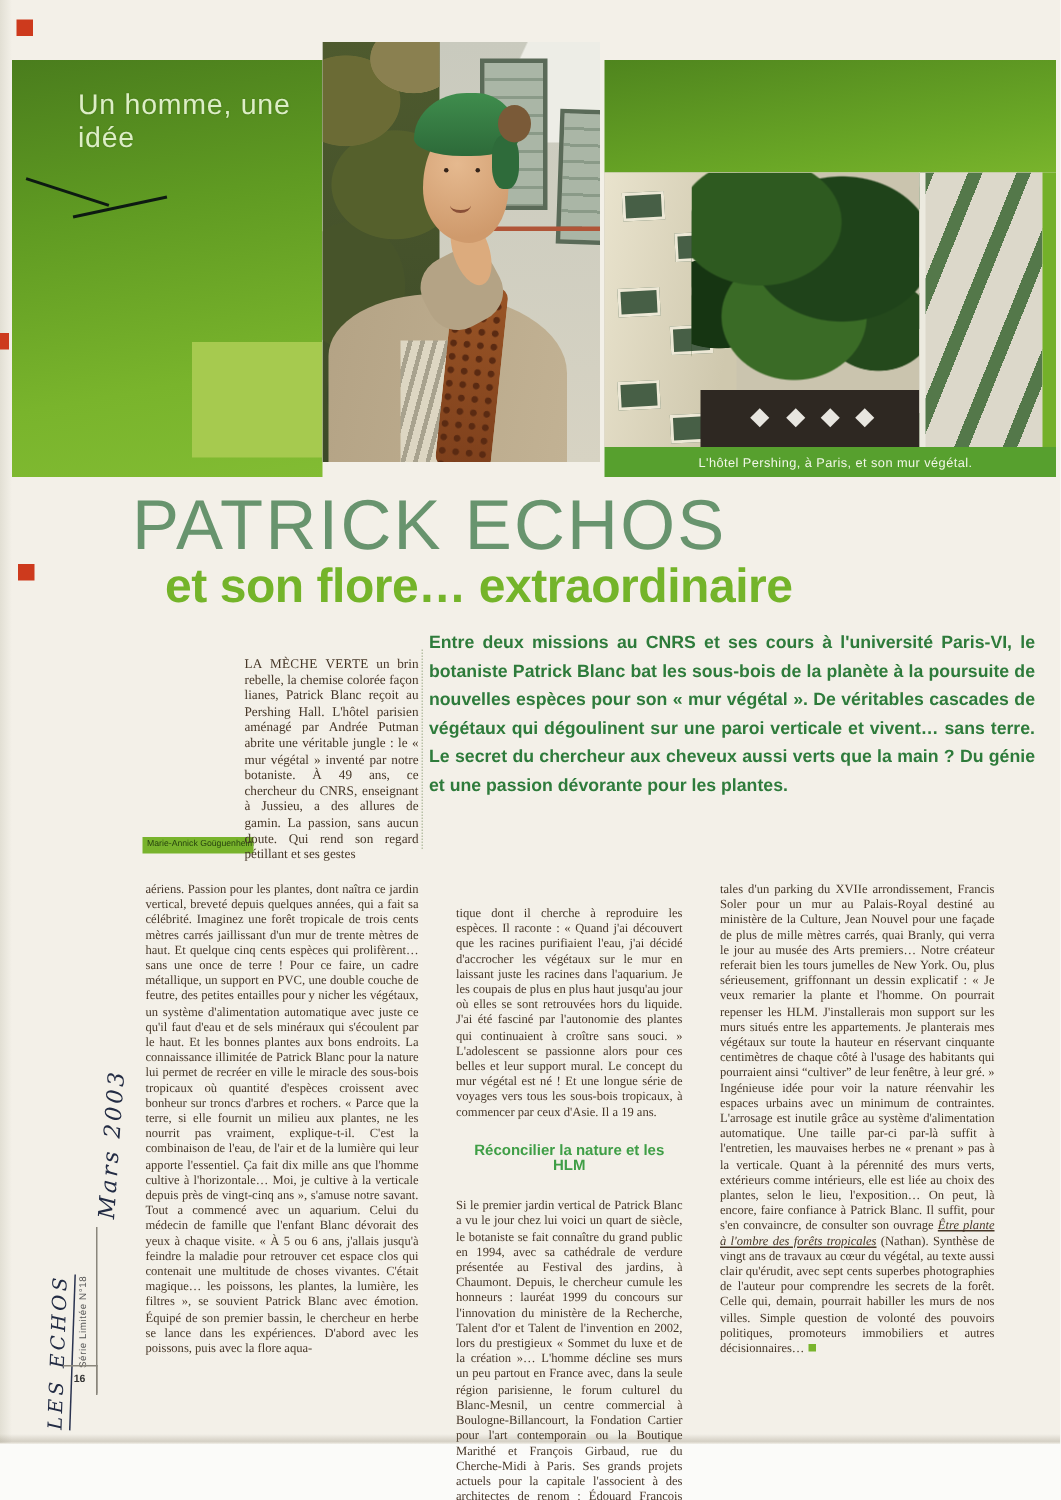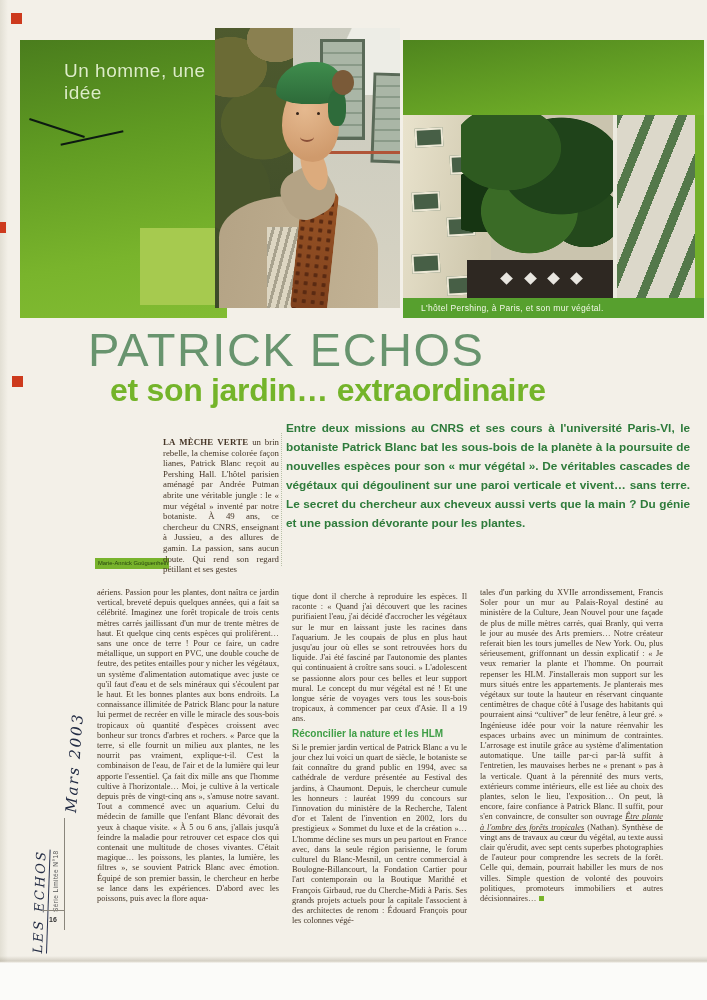--- a/index.html
+++ b/index.html
@@ -12,21 +12,21 @@
         background:linear-gradient(180deg,rgba(0,0,0,0),rgba(120,110,90,.25) 70%,rgba(0,0,0,0));}
 
   
   .red-sq{position:absolute;background:#cd3a1d;}
   .sq1{left:11px;top:13px;width:11px;height:11px;}
   .sq2{left:0;top:222px;width:6px;height:11px;}
   .sq3{left:12px;top:376px;width:11px;height:11px;}
 
   
   .banner{position:absolute;left:8px;top:40px;width:207px;height:278px;
-          background:linear-gradient(170deg,#4a7d1d 0%,#5f9a22 35%,#79b42c 75%,#82bc33 100%);margin-left:12px;}
+          background:linear-gradient(170deg,#4a7d1d 0%,#5f9a22 35%,#79b42c 75%,#82bc33 100%);}
   .kicker{position:absolute;left:44px;top:20px;font-family:"Liberation Sans",sans-serif;
           font-size:19px;color:#ddeec6;letter-spacing:.5px;text-shadow:0 0 1px #3f6d18;}
   .light-sq{position:absolute;left:120px;top:188px;width:87px;height:77px;background:#a6ca4f;}
 
   
   .leaf-photo{position:absolute;left:0;top:75px;width:122px;height:190px;overflow:hidden;
     background:
       radial-gradient(40px 28px at 96% 6%,#a9bcae 0,rgba(169,188,174,0) 70%),
       radial-gradient(58px 44px at 28% 30%,#5e8f74 0 55%,rgba(0,0,0,0) 56%),
       radial-gradient(62px 50px at 78% 26%,#49males 0 0),
@@ -84,21 +84,21 @@
   .e-l{left:44%;top:30%;} .e-r{left:55%;top:30%;}
   .pt-smile{position:absolute;left:46%;top:37%;width:14px;height:8px;
             border-bottom:2px solid #8a5038;border-radius:50%;}
 
   
   .right-green{position:absolute;left:403px;top:40px;width:301px;height:75px;
             background:linear-gradient(170deg,#4f851e,#6aa726 70%,#79b42c);}
   .green-sliver{position:absolute;left:695px;top:115px;width:9px;height:183px;background:#74b02a;}
   .caption-strip{position:absolute;left:403px;top:298px;width:301px;height:20px;background:#57a02e;
             font-family:"Liberation Sans",sans-serif;font-size:8.5px;color:#f2f7e8;
-            line-height:20px;padding-left:18px;box-sizing:border-box;letter-spacing:.3px;}
+            line-height:20px;padding-left:7px;box-sizing:border-box;letter-spacing:.3px;text-align:center;}
   .courtyard{position:absolute;left:403px;top:115px;width:292px;height:183px;overflow:hidden;background:#cac4ae;}
   .cy-left{position:absolute;left:0;top:0;width:30%;height:100%;
             background:linear-gradient(100deg,#e9e3cd,#cfc8ae 85%);}
   .cy-win{position:absolute;width:24px;height:15px;background:#475f46;border:2px solid #ede8d6;transform:rotate(-3deg);}
   .w1{left:4%;top:7%;} .w2{left:16%;top:22%;} .w3{left:3%;top:42%;}
   .w4{left:15%;top:56%;} .w5{left:3%;top:76%;} .w6{left:15%;top:88%;}
   .cy-tree{position:absolute;left:20%;top:0;width:52%;height:82%;
     background:
       radial-gradient(90px 70px at 30% 22%,#2e5a20 0 60%,rgba(0,0,0,0) 61%),
       radial-gradient(100px 80px at 66% 34%,#1f431a 0 60%,rgba(0,0,0,0) 61%),
@@ -119,28 +119,28 @@
          font-weight:bold;font-size:32px;letter-spacing:-.3px;color:#74b42a;}
 
   
   .standfirst{position:absolute;left:286px;top:419px;width:404px;
          font-family:"Liberation Sans",sans-serif;font-weight:bold;font-size:11.8px;
          line-height:19px;color:#2e7b3b;text-align:justify;}
   .dotted-sep{position:absolute;left:281px;top:433px;height:133px;border-left:1px dotted #b8c0a6;}
 
   
   .col{position:absolute;font-size:8.4px;line-height:10.2px;color:#463627;text-align:justify;}
-  .col p{margin:4px;}
+  .col p{margin:16px;}
   .col1-top{left:163px;top:437px;width:116px;font-size:8.8px;line-height:10.6px;}
-  .lead-in{font-weight:bold;letter-spacing:.2px;}
+  .lead-in{font-weight:normal;letter-spacing:.2px;}
   .col1-bottom{left:97px;top:588px;width:182px;}
   .col2{left:288px;top:588px;width:183px;}
   .col3{left:480px;top:588px;width:183px;}
   .subhead{margin:5px 0 3px;font-family:"Liberation Sans",sans-serif;font-weight:bold;
-         font-size:10px;color:#3f9e46;text-align:left;}
+         font-size:10px;color:#3f9e46;text-align:center;}
   .book-title{font-style:italic;text-decoration:underline;}
   .end-marker{display:inline-block;width:5px;height:5px;background:#79b42c;margin-left:3px;}
 
   
   .credit-strip{position:absolute;left:95px;top:558px;width:74px;height:11px;background:#78b32c;
          font-family:"Liberation Sans",sans-serif;font-size:5.8px;line-height:11px;
          color:#27430e;white-space:nowrap;overflow:hidden;padding-left:3px;box-sizing:border-box;}
 
   
   .hand{position:absolute;transform-origin:0 0;white-space:nowrap;color:#232c44;
@@ -209,21 +209,21 @@
     <div class="cy-diamond d1"></div>
     <div class="cy-diamond d2"></div>
     <div class="cy-diamond d3"></div>
     <div class="cy-diamond d4"></div>
     <div class="cy-right"></div>
   </div>
   <div class="green-sliver"></div>
   <div class="caption-strip">L'hôtel Pershing, à Paris, et son mur végétal.</div>
 
   <h1 class="title">PATRICK ECHOS</h1>
-  <h2 class="subtitle">et son jardin… extraordinaire</h2>
+  <h2 class="subtitle">et son flore… extraordinaire</h2>
 
   <div class="standfirst">Entre deux missions au CNRS et ses cours à l'université Paris-VI, le botaniste Patrick Blanc bat les sous-bois de la planète à la poursuite de nouvelles espèces pour son « mur végétal ». De véritables cascades de végétaux qui dégoulinent sur une paroi verticale et vivent… sans terre. Le secret du chercheur aux cheveux aussi verts que la main ? Du génie et une passion dévorante pour les plantes.</div>
   <div class="dotted-sep"></div>
 
   <div class="credit-strip">Marie-Annick Goüguenheim</div>
 
   <div class="col col1-top"><span class="lead-in">LA MÈCHE VERTE</span><span> un brin rebelle, la chemise colorée façon lianes, Patrick Blanc reçoit au Pershing Hall. L'hôtel parisien aménagé par Andrée Putman abrite une véritable jungle : le « mur végétal » inventé par notre botaniste. À 49 ans, ce chercheur du CNRS, enseignant à Jussieu, a des allures de gamin. La passion, sans aucun doute. Qui rend son regard pétillant et ses gestes</span></div>
 
   <div class="col col1-bottom">aériens. Passion pour les plantes, dont naîtra ce jardin vertical, breveté depuis quelques années, qui a fait sa célébrité. Imaginez une forêt tropicale de trois cents mètres carrés jaillissant d'un mur de trente mètres de haut. Et quelque cinq cents espèces qui prolifèrent… sans une once de terre ! Pour ce faire, un cadre métallique, un support en PVC, une double couche de feutre, des petites entailles pour y nicher les végétaux, un système d'alimentation automatique avec juste ce qu'il faut d'eau et de sels minéraux qui s'écoulent par le haut. Et les bonnes plantes aux bons endroits. La connaissance illimitée de Patrick Blanc pour la nature lui permet de recréer en ville le miracle des sous-bois tropicaux où quantité d'espèces croissent avec bonheur sur troncs d'arbres et rochers. « Parce que la terre, si elle fournit un milieu aux plantes, ne les nourrit pas vraiment, explique-t-il. C'est la combinaison de l'eau, de l'air et de la lumière qui leur apporte l'essentiel. Ça fait dix mille ans que l'homme cultive à l'horizontale… Moi, je cultive à la verticale depuis près de vingt-cinq ans », s'amuse notre savant. Tout a commencé avec un aquarium. Celui du médecin de famille que l'enfant Blanc dévorait des yeux à chaque visite. « À 5 ou 6 ans, j'allais jusqu'à feindre la maladie pour retrouver cet espace clos qui contenait une multitude de choses vivantes. C'était magique… les poissons, les plantes, la lumière, les filtres », se souvient Patrick Blanc avec émotion. Équipé de son premier bassin, le chercheur en herbe se lance dans les expériences. D'abord avec les poissons, puis avec la flore aqua-</div>
 

